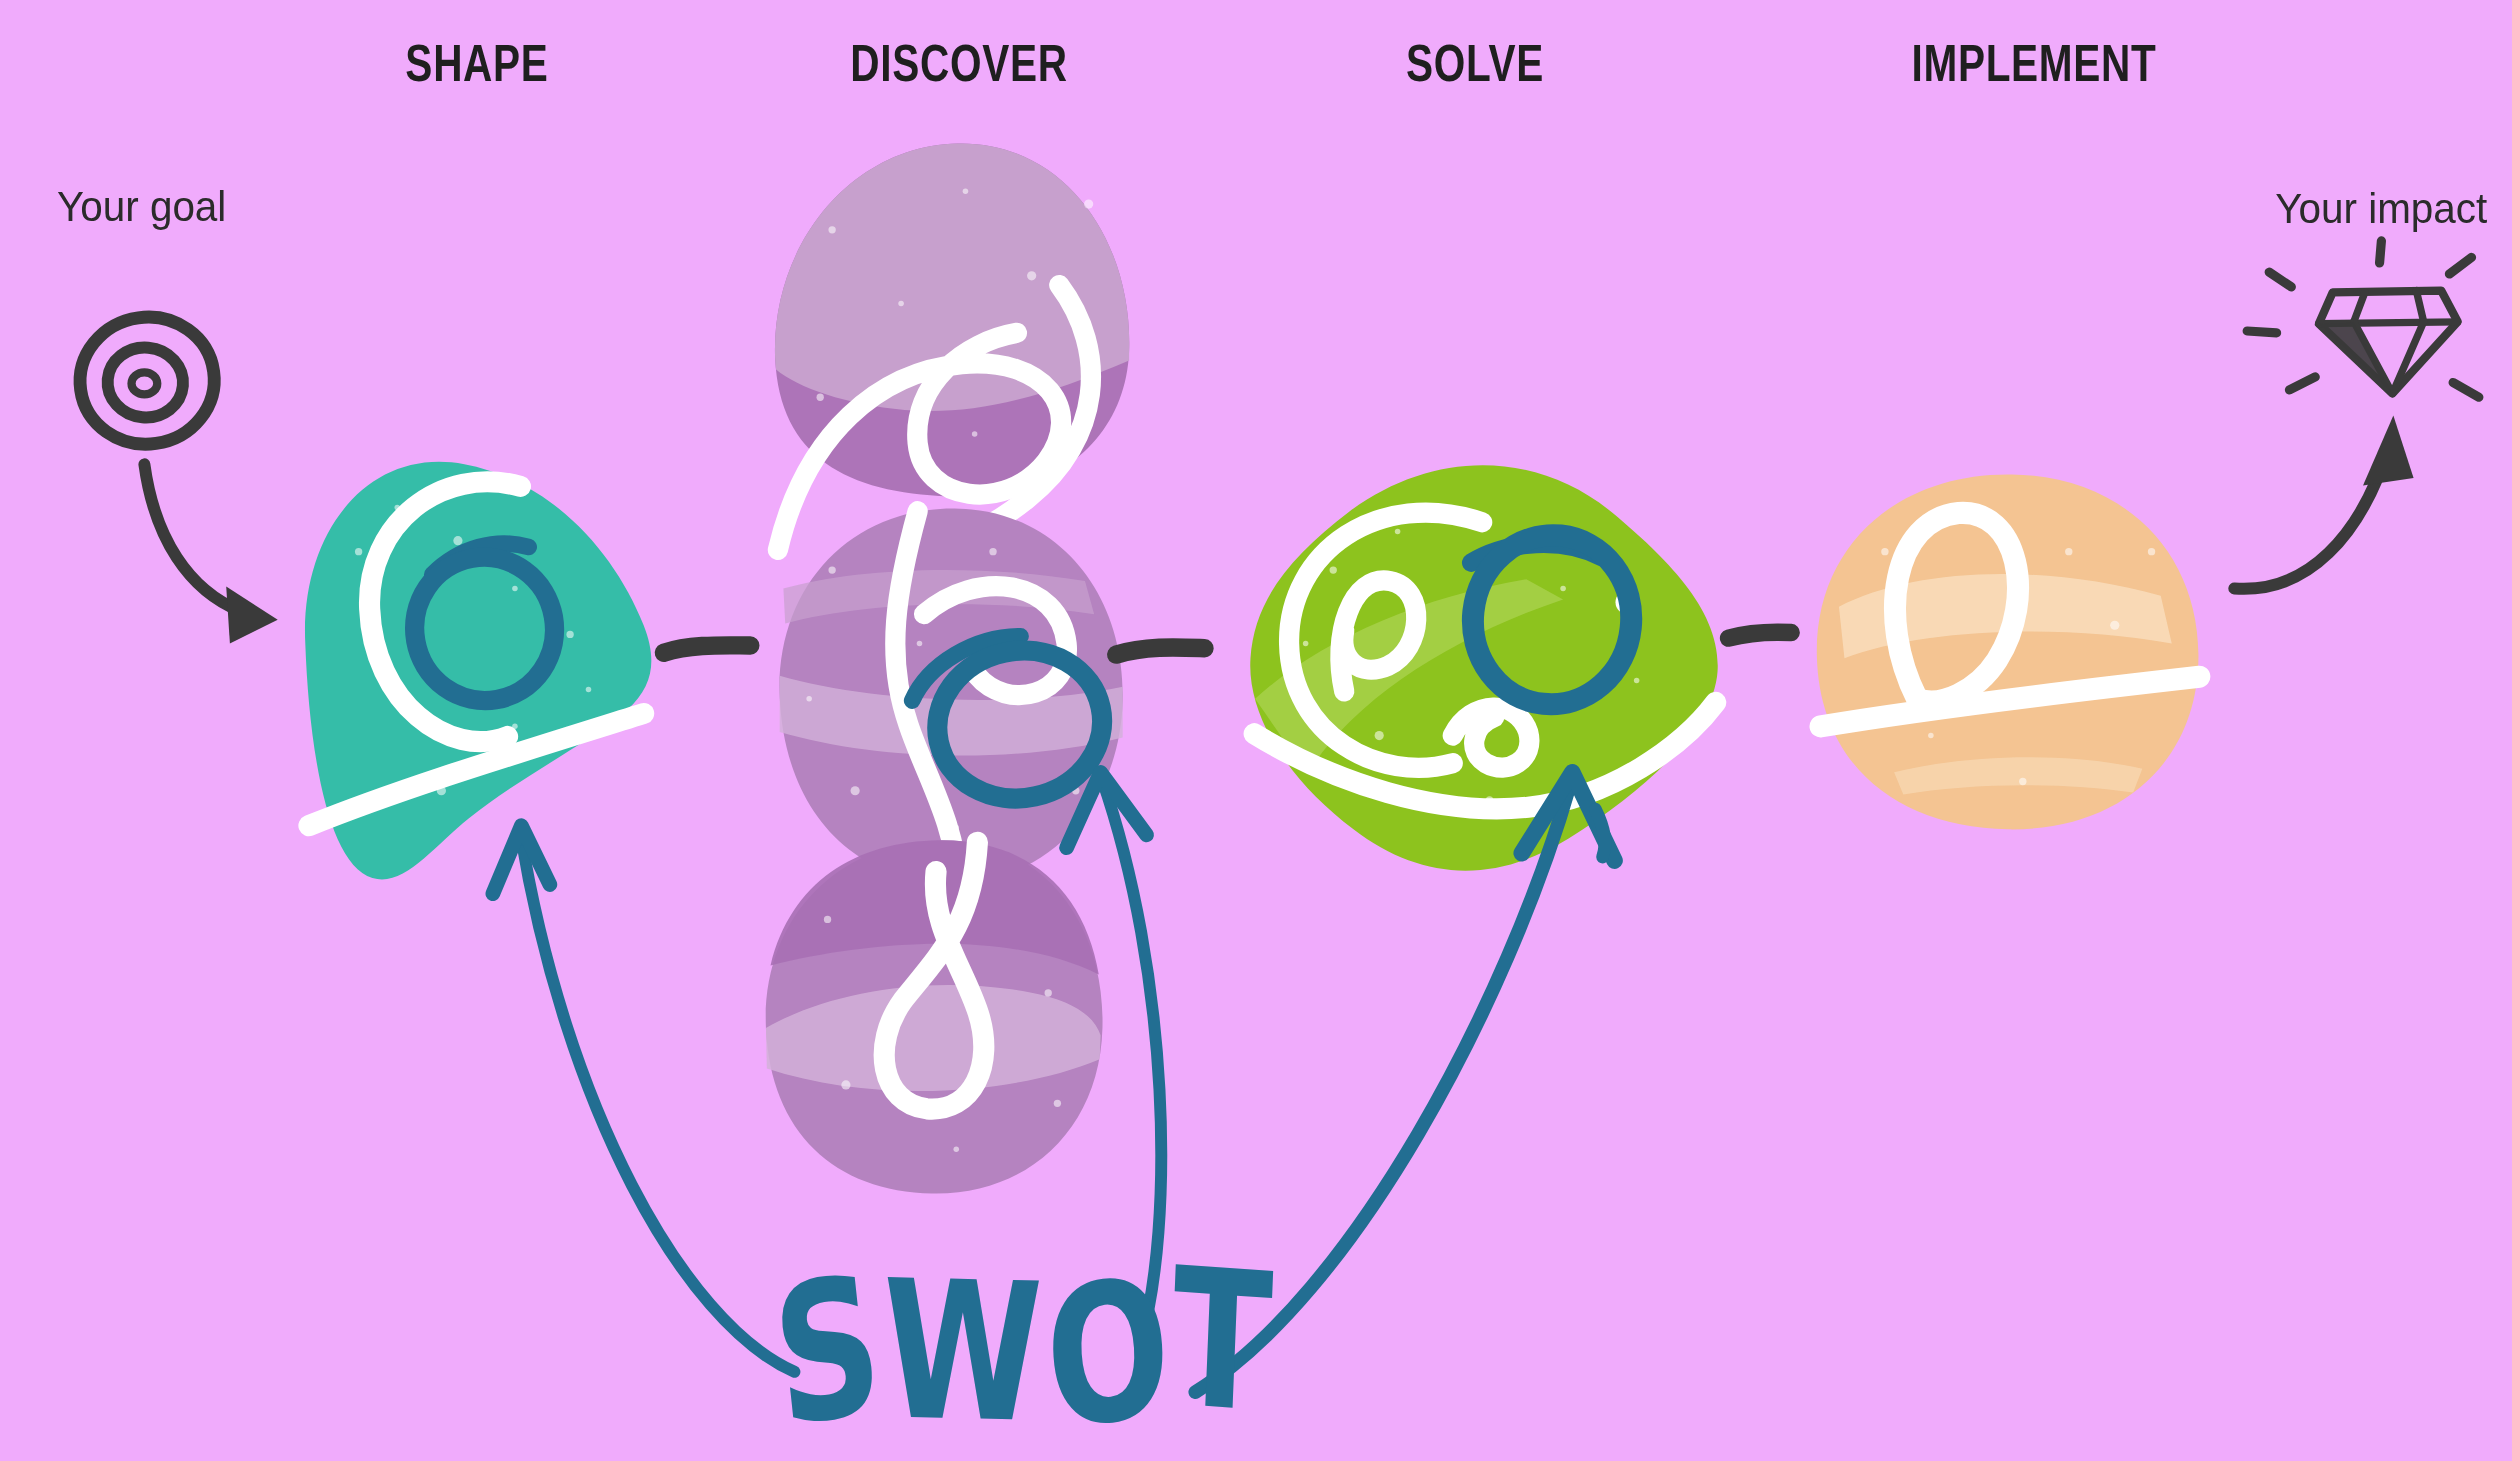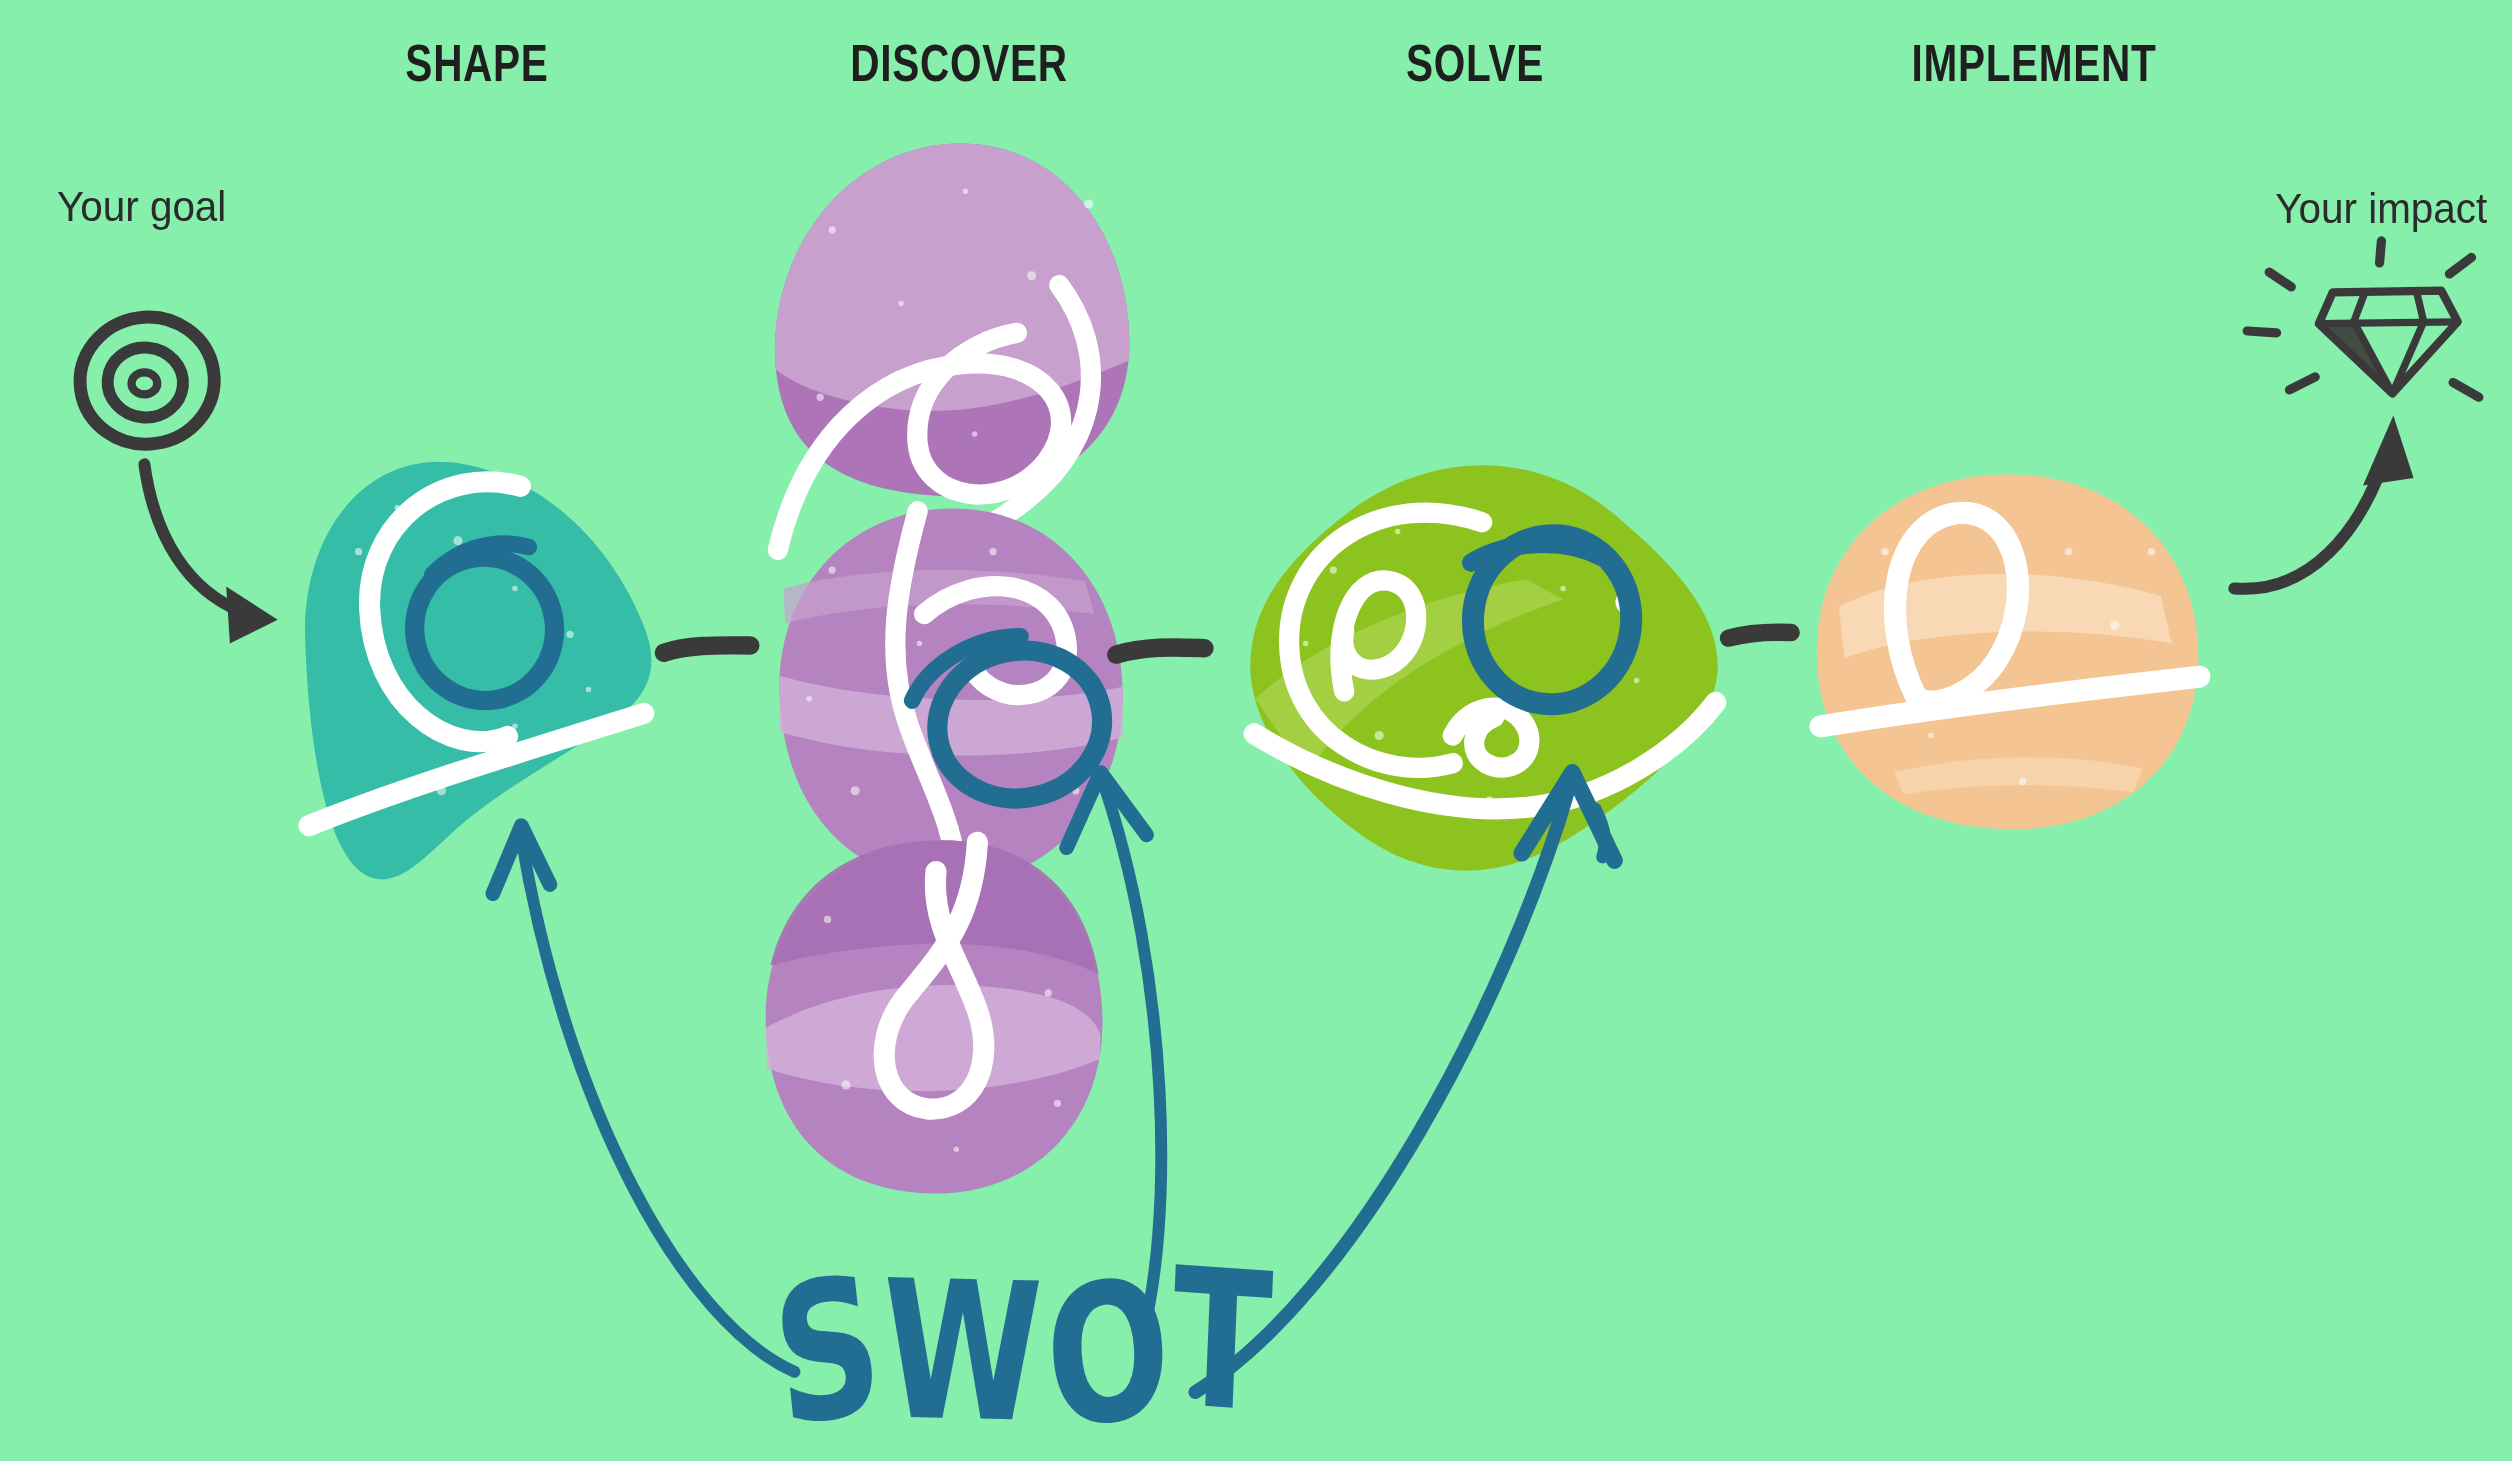--- a/index.html
+++ b/index.html
@@ -1,16 +1,16 @@
 <!DOCTYPE html>
 <html style="font-size:14.7px"><head>
 <meta charset="utf-8">
 <style>
   html,body{margin:0;padding:0;background:#ffffff;}
-  .stage{position:relative;width:2512px;height:1461px;background:#86efac;overflow:hidden;
+  .stage{position:relative;width:2512px;height:1461px;background:#f0abfc;overflow:hidden;
          font-family:"Liberation Sans",sans-serif;}
   .stage svg{position:absolute;left:0;top:0;}
   .phase-label{position:absolute;top:33px;transform:translateX(-50%) scaleX(0.78);
     font-size:52px;font-weight:700;color:#1f1f1f;letter-spacing:0.9px;white-space:nowrap;}
   .hand-note{position:absolute;font-size:43px;font-weight:400;color:#2b2b2b;
     white-space:nowrap;transform:scaleX(0.94);transform-origin:left center;}
   .swot{position:absolute;left:1023px;top:1252px;transform:translateX(-50%) scaleX(0.76) rotate(-1deg);
     display:flex;gap:3.7px;color:#226e92;font-family:"DejaVu Sans",sans-serif;font-weight:700;
     font-size:191px;line-height:1;}
   .swot span{display:inline-block;}

